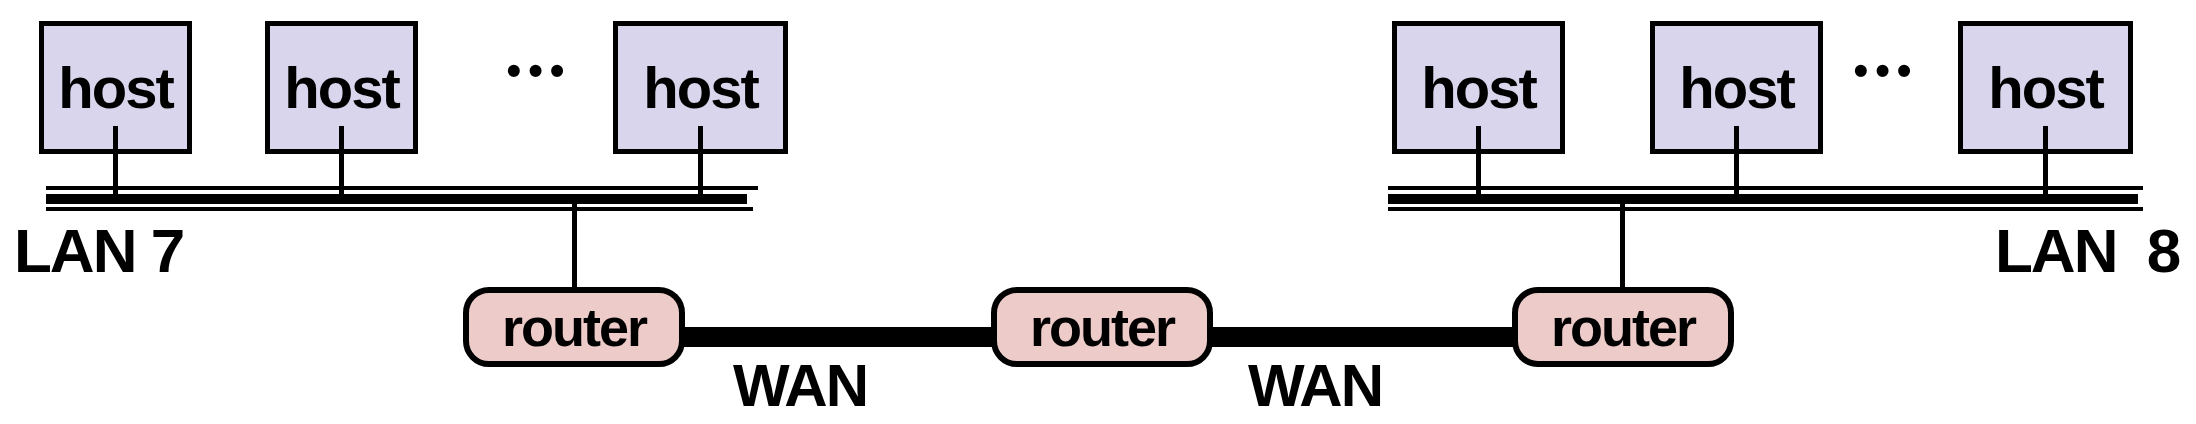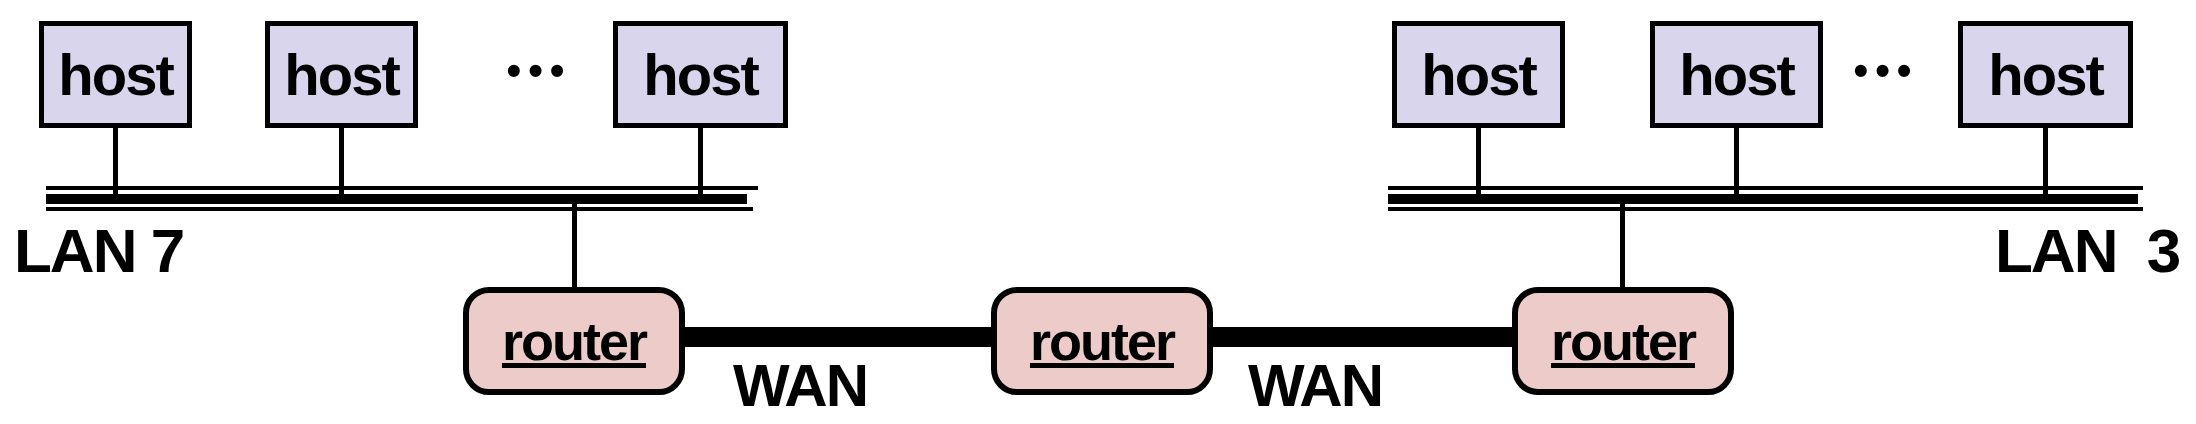--- a/index.html
+++ b/index.html
@@ -16,45 +16,44 @@
     height: 424px;
     background: var(--background);
     font-family: "Liberation Sans", sans-serif;
     font-weight: bold;
     color: var(--text);
     overflow: hidden;
   }
   .host {
     position: absolute;
     top: 21px;
-    height: 107px;
+    height: 133px;
     background: var(--host-fill);
     border: 5px solid var(--line);
     box-sizing: border-box;
     display: flex;
     align-items: center;
     justify-content: center;
     font-size: 58px;
     letter-spacing: -2px;
   }
   .router {
     position: absolute;
     top: 287px;
     width: 222px;
-    height: 108px;
+    height: 80px;
     background: var(--router-fill);
     border: 6px solid var(--line);
     border-radius: 26px;
     box-sizing: border-box;
     display: flex;
     align-items: center;
     justify-content: center;
     font-size: 54px;
     letter-spacing: -2px;
-    text-decoration: underline;
   }
   .vline { position: absolute; width: 5px; background: var(--line); }
   .hline { position: absolute; background: var(--line); }
   .wan-line { position: absolute; top: 327px; height: 20px; background: var(--line); }
   .ellipsis {
     position: absolute;
     top: 21px;
     height: 107px;
     display: flex;
     align-items: center;
@@ -122,17 +121,17 @@
   <div class="host" style="left:1958px; width:175px;">host</div>
 
   <div class="vline" style="left:1476px; top:126px; height:72px;"></div>
   <div class="vline" style="left:1734px; top:126px; height:72px;"></div>
   <div class="vline" style="left:2043px; top:126px; height:72px;"></div>
 
   <div class="hline" style="left:1388px; top:186px; width:755px; height:4px;"></div>
   <div class="hline" style="left:1388px; top:194px; width:750px; height:10px;"></div>
   <div class="hline" style="left:1388px; top:207px; width:755px; height:4px;"></div>
 
-  <div class="lan-label" style="left:1995px;">LAN  3</div>
+  <div class="lan-label" style="left:1995px;">LAN  8</div>
 
   <div class="vline" style="left:1620px; top:200px; height:90px;"></div>
 
 </div>
 
 </body></html>

